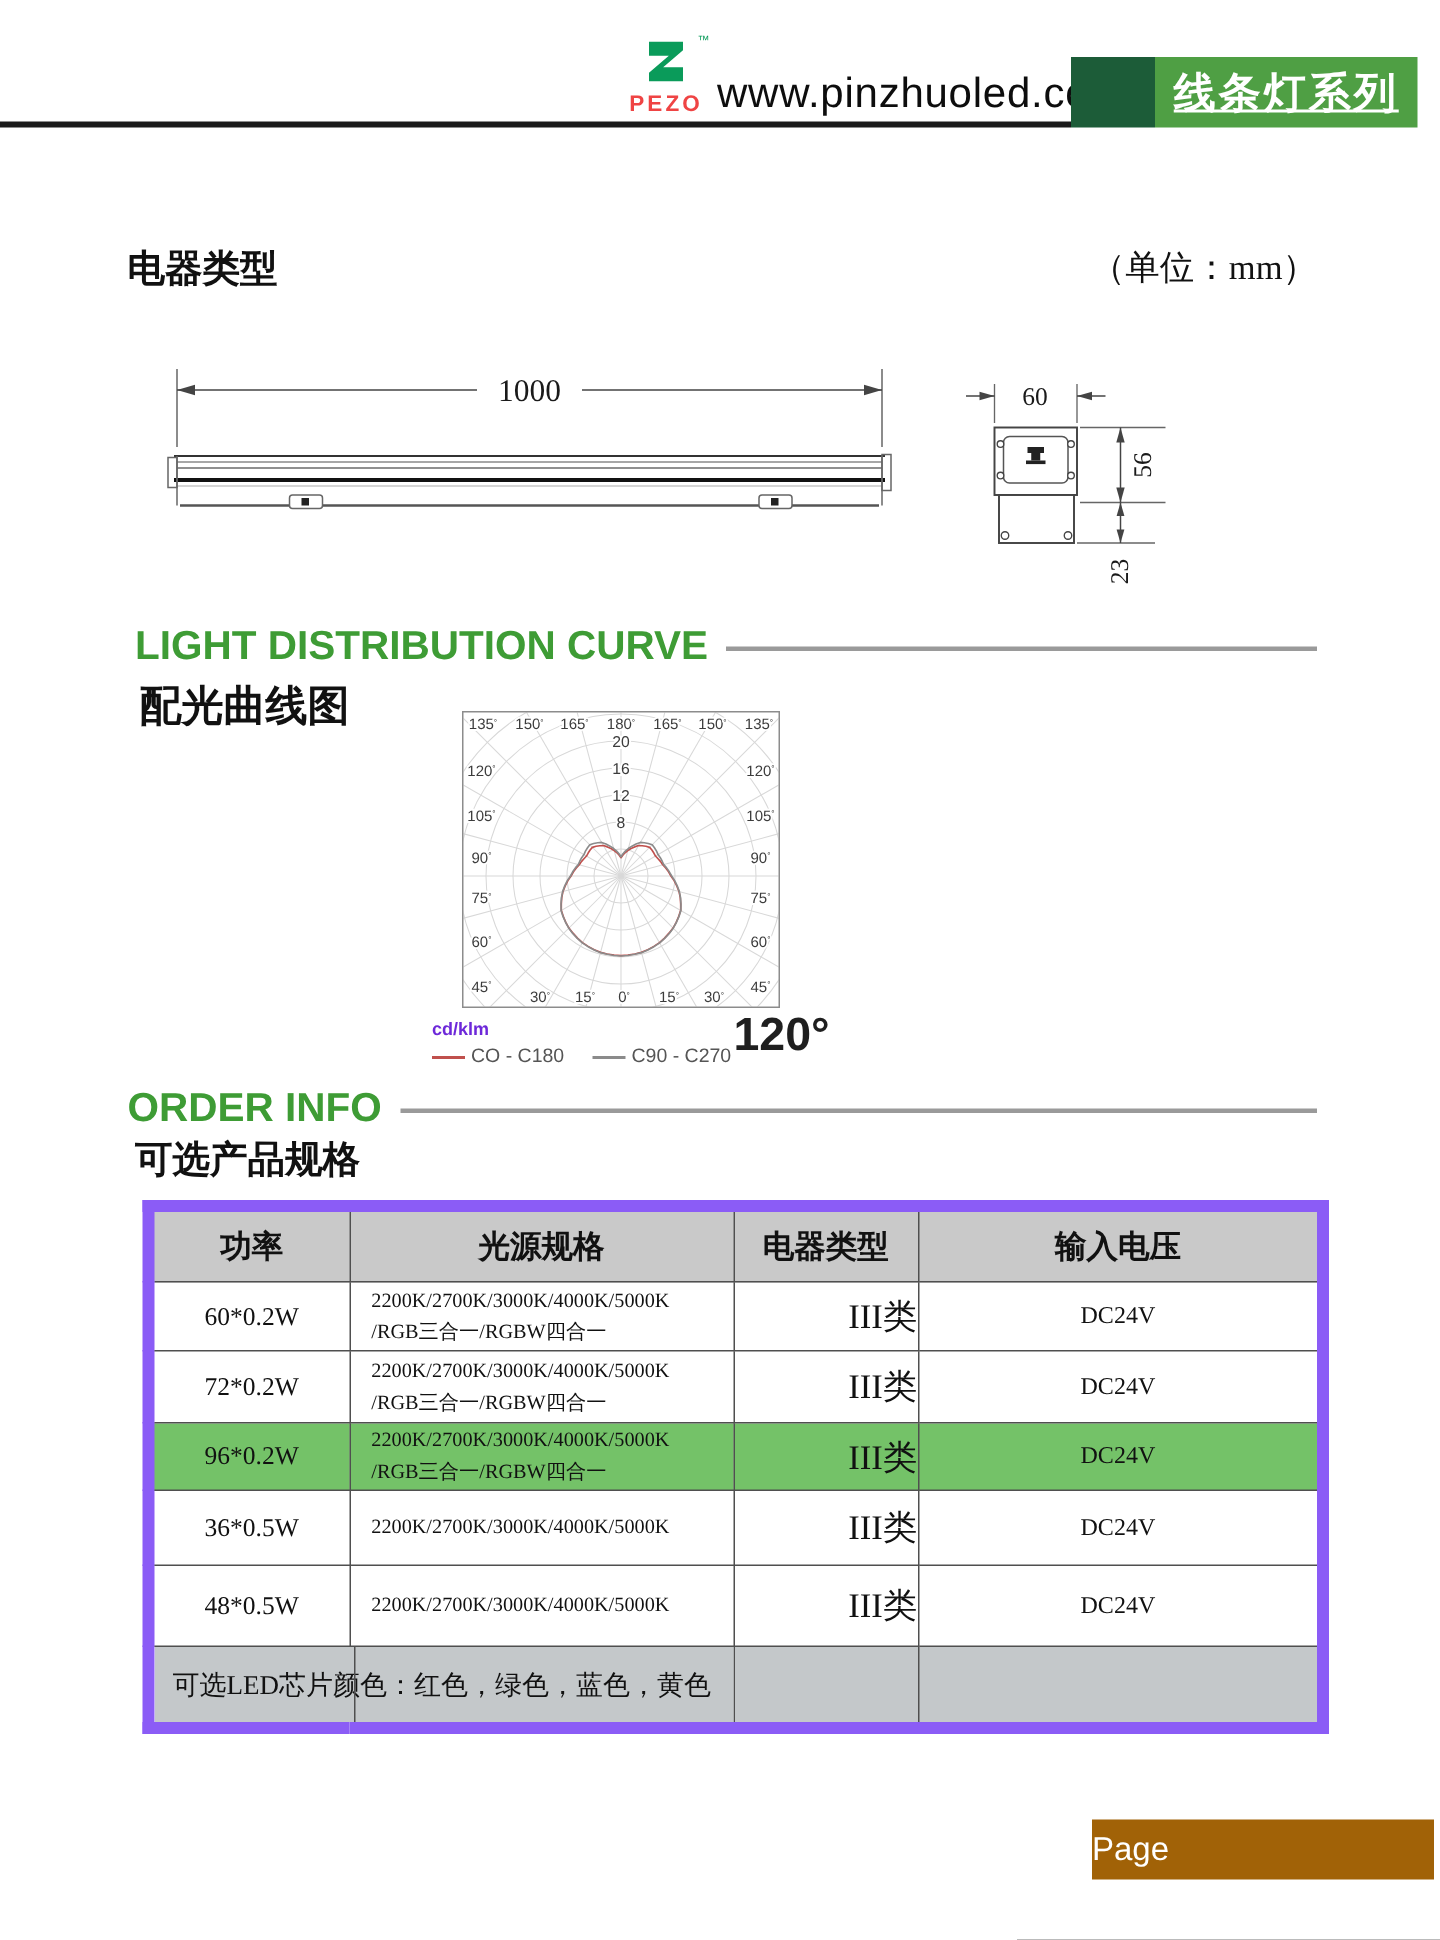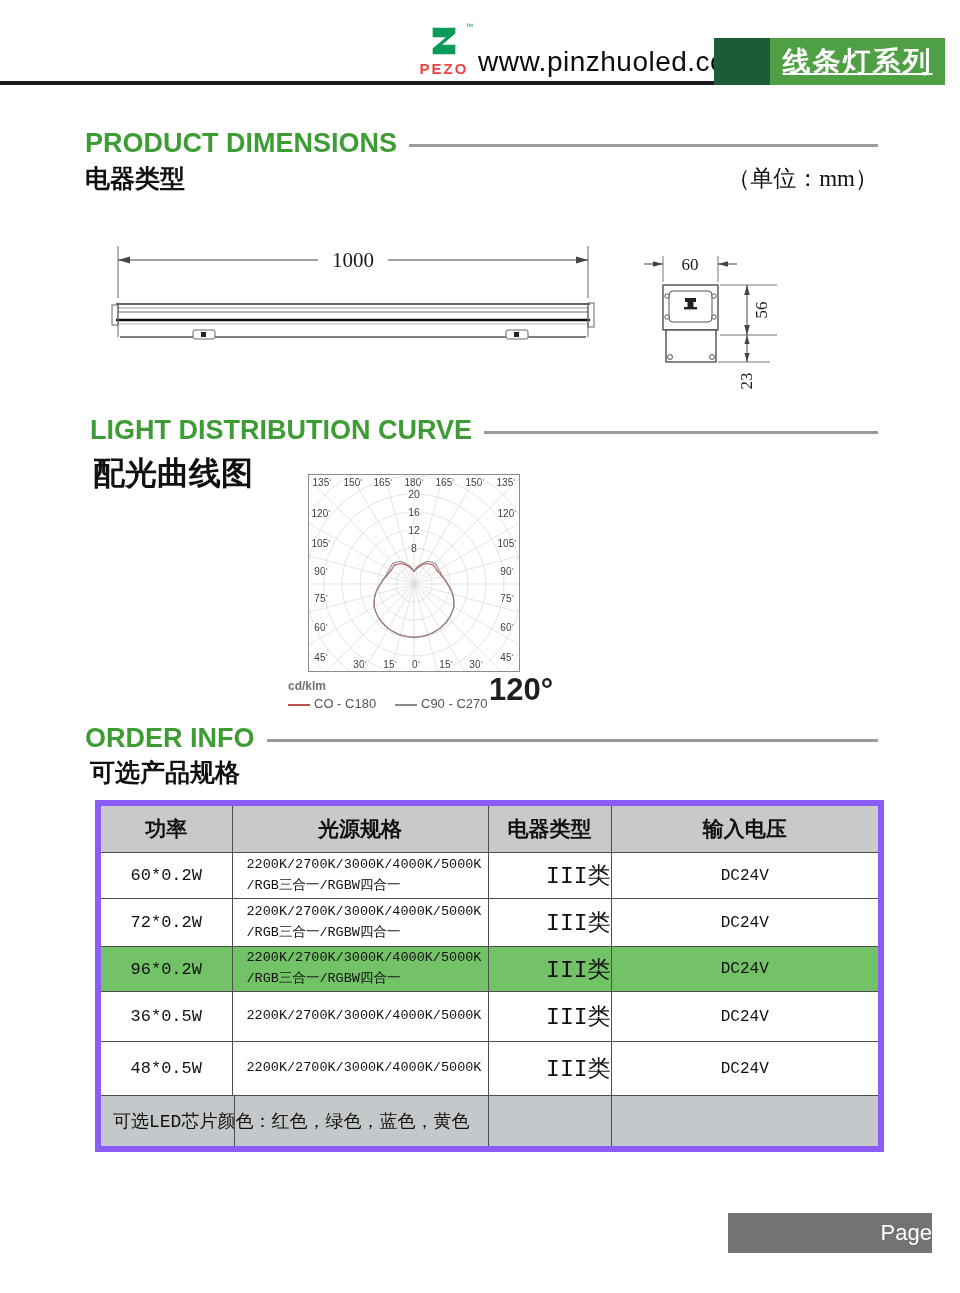--- a/index.html
+++ b/index.html
@@ -24,65 +24,61 @@
   .zh-sub{position:absolute;font-size:25px;font-weight:bold;color:#111;
           font-family:"Liberation Sans",sans-serif;}
   #unit-note{position:absolute;right:82px;top:163px;font-size:23px;color:#111;
              font-family:"Liberation Serif","DejaVu Serif",serif;}
 
   
   .draw{position:absolute;}
   .dimtxt{font-family:"Liberation Serif","DejaVu Serif",serif;fill:#1a1a1a;}
 
   
-  #cd-unit{position:absolute;left:288px;top:679px;font-size:12px;font-weight:bold;color:#737373;}
+  #cd-unit{position:absolute;left:288px;top:679px;font-size:12px;font-weight:bold;color:#6d28d9;}
   .leg-line{position:absolute;top:704px;width:22px;height:2px;}
   .leg-txt{position:absolute;top:696px;font-size:13px;color:#555;}
   #beam{position:absolute;left:489px;top:672px;font-size:31px;font-weight:bold;color:#1f1f1f;}
 
   
   #order-table{position:absolute;left:95px;top:800px;width:783px;border-collapse:collapse;
                table-layout:fixed;font-family:"Liberation Serif","DejaVu Serif",serif;color:#111;}
   #order-table td,#order-table th{border:1px solid #4f4f4f;padding:0;vertical-align:middle;}
-  #order-table{border:6px solid #8b5cf6;font-family:Liberation Mono, monospace;}
+  #order-table{border:8px solid #8b5cf6;}
   #order-table thead th{background:#c9c9c9;font-size:21px;font-weight:bold;height:46px;text-align:center;}
   .c-power{text-align:center;font-size:17px;}
   .c-spec{font-size:13.5px;line-height:1.55;padding-left:14px !important;}
   .c-type{text-align:right;font-size:23px;}
   .c-volt{text-align:center;font-size:16px;}
   tr.hl td{background:#74c268;}
   #note-row td{background:#c4c8ca;height:50px;margin-top:48px;}
   #note-cell{position:relative;font-size:18px;padding-left:12px !important;white-space:nowrap;}
   #note-cell .divider{position:absolute;left:133px;top:0;bottom:0;width:1px;background:#4f4f4f;}
 
   
-  #footer-badge{position:absolute;left:728px;top:1213px;width:204px;height:40px;background:#737373;
-                color:#fff;font-size:22px;display:flex;align-items:center;justify-content:flex-end;}
+  #footer-badge{position:absolute;left:728px;top:1213px;width:228px;height:40px;background:#a16207;
+                color:#fff;font-size:22px;display:flex;align-items:center;justify-content:flex-start;}
 </style>
 </head>
 <body>
 
 <div id="page">
 
   <div id="logo">
     <svg width="34" height="34" viewBox="0 0 34 36">
       <path d="M5 4 H29 V10 L15 22 H29 V32 H5 V26 L19 14 H5 Z" fill="#0a9b5a"></path>
     </svg>
     <span class="tm">™</span>
     <div class="pezo">PEZO</div>
   </div>
   <div id="site">www.pinzhuoled.com</div>
   <div id="badge-dark"></div>
   <div id="badge">线条灯系列</div>
   <div id="head-rule"></div>
 
-  <div class="sec" style="top:128px;">
-    <h2>PRODUCT DIMENSIONS</h2>
-    <div class="rule"></div>
-  </div>
   <div class="zh-sub" style="left:85px;top:162px;">电器类型</div>
   <div id="unit-note">（单位：mm）</div>
 
   <svg class="draw" style="left:100px;top:240px;" width="510" height="120" viewBox="0 0 510 120">
 
     <line x1="18" y1="6" x2="18" y2="58" stroke="#666" stroke-width="1"></line>
     <line x1="488" y1="6" x2="488" y2="58" stroke="#666" stroke-width="1"></line>
 
     <line x1="18" y1="20" x2="218" y2="20" stroke="#444" stroke-width="1"></line>
     <line x1="288" y1="20" x2="488" y2="20" stroke="#444" stroke-width="1"></line>
@@ -144,21 +140,21 @@
     <line x1="107" y1="95" x2="107" y2="122" stroke="#444" stroke-width="1"></line>
     <polygon points="107,95 104.4,104 109.6,104" fill="#444"></polygon>
     <polygon points="107,122 104.4,113 109.6,113" fill="#444"></polygon>
     <text class="dimtxt" x="112" y="141" font-size="17" text-anchor="middle" transform="rotate(-90 112 141)">23</text>
   </svg>
 
   <div class="sec" style="top:415px;left:90px;width:788px;">
     <h2>LIGHT DISTRIBUTION CURVE</h2>
     <div class="rule"></div>
   </div>
-  <div class="zh-sub" style="left:93px;top:452px;font-size:32px;">配光曲线图</div>
+  <div class="zh-sub" style="left:93px;top:452px;font-size:28px;">配光曲线图</div>
 
   <svg id="polar-svg" class="draw" style="left:308px;top:474px;" width="212" height="198" viewBox="0 0 212 198">
       <clipPath id="cp">
         <rect x="1" y="1" width="210" height="196"></rect>
       </clipPath>
       <g clip-path="url(#cp)">
         <circle cx="106" cy="110" r="18" fill="none" stroke="#d8d8d8" stroke-width="0.7"></circle>
         <circle cx="106" cy="110" r="36" fill="none" stroke="#d8d8d8" stroke-width="0.7"></circle>
         <circle cx="106" cy="110" r="54" fill="none" stroke="#d8d8d8" stroke-width="0.7"></circle>
         <circle cx="106" cy="110" r="72" fill="none" stroke="#d8d8d8" stroke-width="0.7"></circle>

